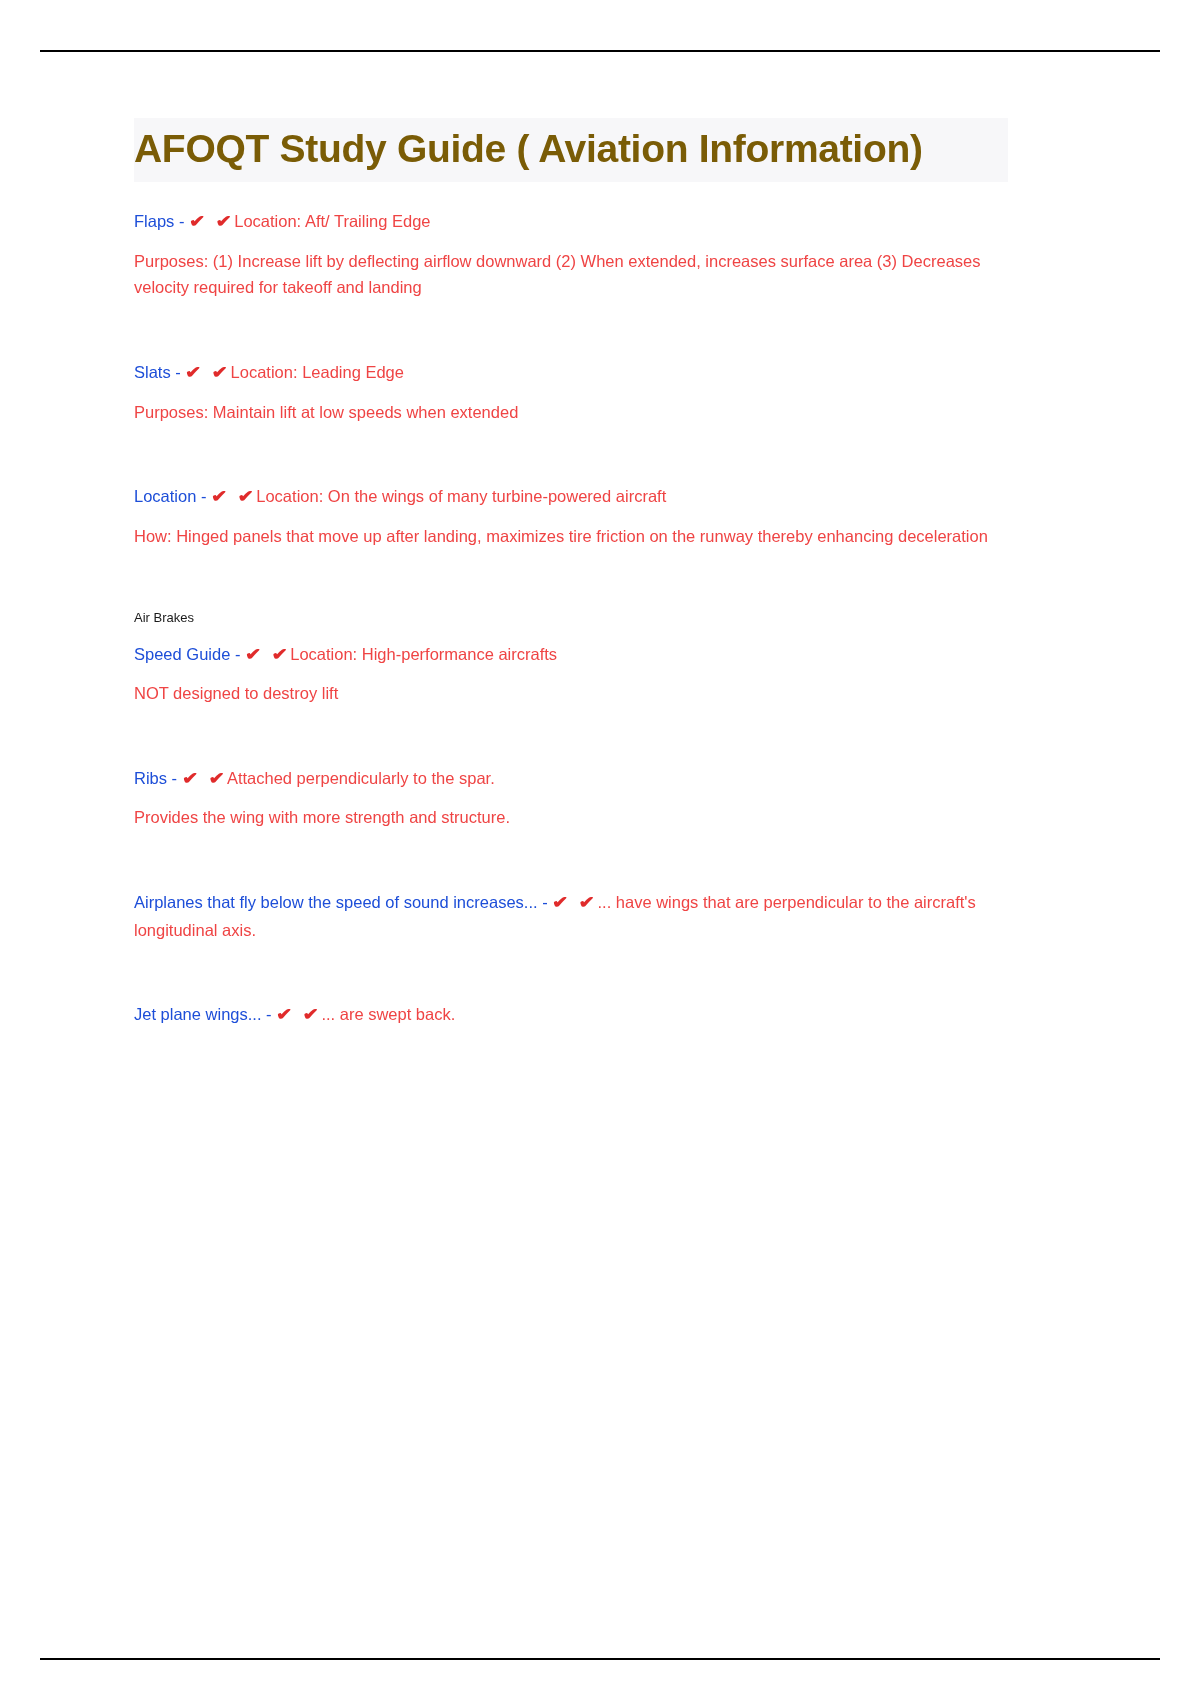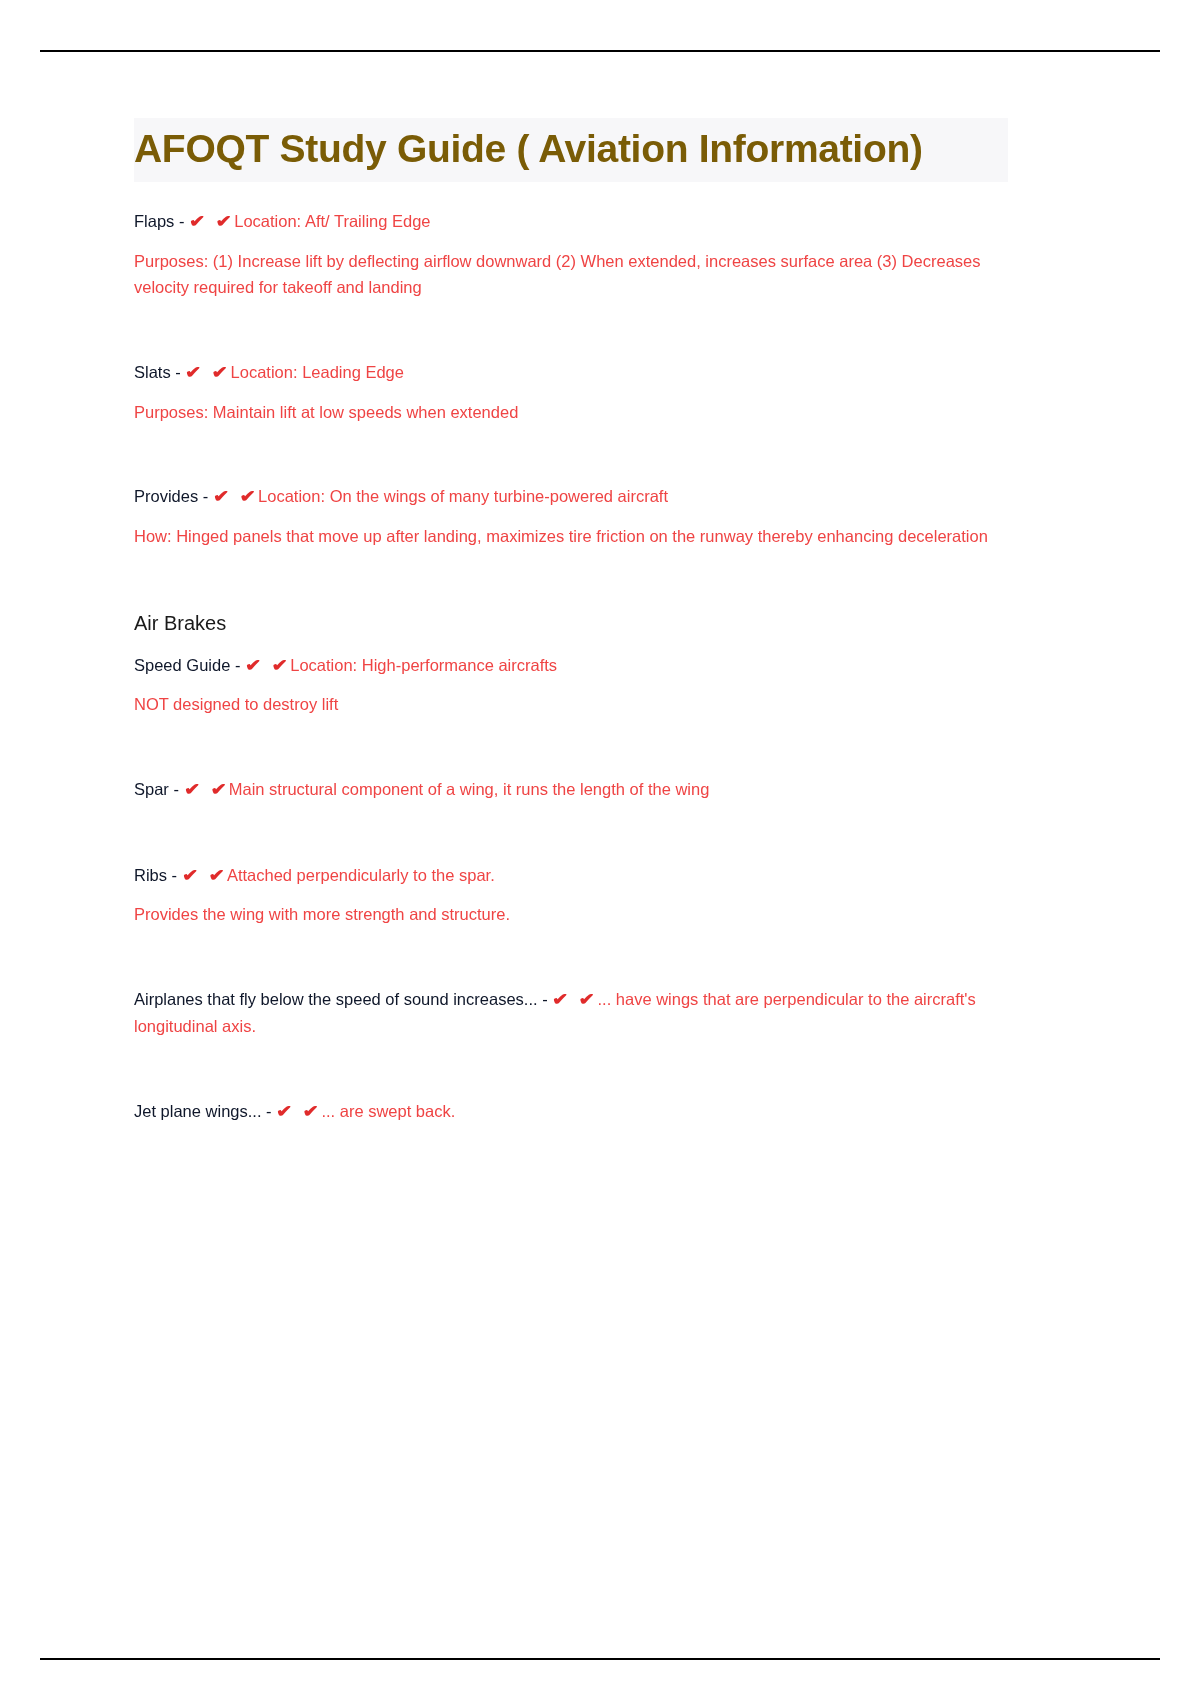--- a/index.html
+++ b/index.html
@@ -56,37 +56,37 @@
   }
   .entry.gap {
     margin-top: 58px;
   }
   .line {
     font-size: 16.5px;
     line-height: 1.62;
     margin: 0 0 12px 0;
   }
   .term {
-    color: #0f172a;
+    color: #1d4ed8;
   }
   .ans {
     color: #ef4444;
   }
   .check {
     color: #e02b2b;
     font-size: 17px;
     font-weight: bold;
     letter-spacing: 2px;
     padding: 0 3px;
     display: inline-block;
     transform: scaleX(1.15);
   }
   .plain {
     color: #1a1a1a;
-    font-size: 20px;
+    font-size: 13px;
     line-height: 1.62;
     margin: 0 0 12px 0;
   }
 </style>
 </head>
 <body>
 
 <div class="page">
 
   <div class="rule top"></div>
@@ -107,38 +107,33 @@
 
     <div class="entry gap">
       <p class="line">
         <span class="term">Slats - </span><span class="check">✔ ✔</span><span class="ans">Location: Leading Edge</span>
       </p>
       <p class="line ans">Purposes: Maintain lift at low speeds when extended</p>
     </div>
 
     <div class="entry gap">
       <p class="line">
-        <span class="term">Provides - </span><span class="check">✔ ✔</span><span class="ans">Location: On the wings of many turbine-powered aircraft</span>
+        <span class="term">Location - </span><span class="check">✔ ✔</span><span class="ans">Location: On the wings of many turbine-powered aircraft</span>
       </p>
       <p class="line ans">How: Hinged panels that move up after landing, maximizes tire friction on the runway thereby enhancing deceleration</p>
     </div>
 
     <div class="entry gap">
       <p class="plain">Air Brakes</p>
       <p class="line">
         <span class="term">Speed Guide - </span><span class="check">✔ ✔</span><span class="ans">Location: High-performance aircrafts</span>
       </p>
       <p class="line ans">NOT designed to destroy lift</p>
     </div>
 
-    <div class="entry gap">
-      <p class="line">
-        <span class="term">Spar - </span><span class="check">✔ ✔</span><span class="ans">Main structural component of a wing, it runs the length of the wing</span>
-      </p>
-    </div>
 
     <div class="entry gap">
       <p class="line">
         <span class="term">Ribs - </span><span class="check">✔ ✔</span><span class="ans">Attached perpendicularly to the spar.</span>
       </p>
       <p class="line ans">Provides the wing with more strength and structure.</p>
     </div>
 
     <div class="entry gap">
       <p class="line">

